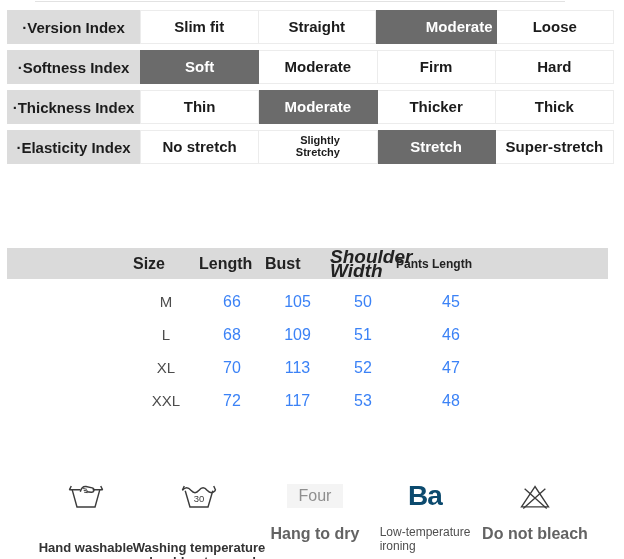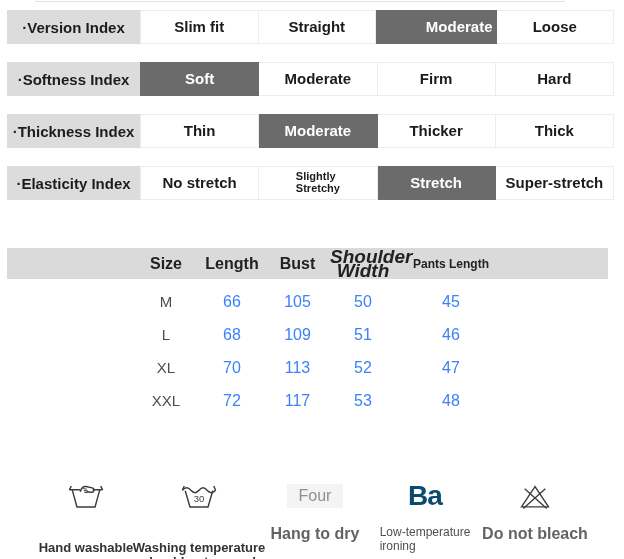--- a/index.html
+++ b/index.html
@@ -4,40 +4,40 @@
 <style>
   html,body{margin:0;padding:0;}
   body{
     width:624px;height:559px;position:relative;background:#ffffff;
     font-family:"Liberation Sans",sans-serif;overflow:hidden;
   }
   .top-line{position:absolute;left:35px;top:1px;width:530px;height:1px;background:#e2e2e2;}
 
   
   .index-section{position:absolute;left:7px;top:10px;width:607px;}
-  .index-row{display:flex;height:34px;margin-bottom:18px;}
+  .index-row{display:flex;height:34px;margin-bottom:6px;}
   .index-label{
     width:133px;flex:0 0 133px;background:#dcdcdc;display:flex;align-items:center;justify-content:center;
     font-weight:bold;font-size:15px;color:#1c1c1c;letter-spacing:0;
   }
   .opt{
-    flex:1;display:flex;align-items:center;justify-content:center;text-align:left;
+    flex:1;display:flex;align-items:center;justify-content:center;text-align:right;
     background:#fff;border:1px solid #ececec;border-left:none;
     font-weight:bold;font-size:15px;color:#1b1b1b;white-space:pre-line;line-height:1.05;
   }
   .index-label + .opt{border-left:1px solid #ececec;}
   .opt.selected{background:#6b6b6b;color:#ffffff;border-color:#6b6b6b;}
   .opt.small{font-size:11px;}
   .opt.align-right{justify-content:flex-end;padding-right:3px;}
 
   
   .size-table{position:absolute;left:7px;top:248px;width:601px;}
   .st-grid{display:grid;grid-template-columns:126px 66px 66px 65px 66px 110px;align-items:center;}
   .st-header{height:31px;background:#dadada;}
-  .st-header .th{text-align:center;font-weight:bold;color:#222;white-space:pre-line;}
+  .st-header .th{font-weight:bold;color:#222;white-space:pre-line;}
   .th.t16{font-size:16px;}
   .th.t13{font-size:19px;line-height:14px;font-style:italic;}
   .th.t12{font-size:12px;}
   .st-body{margin-top:6px;}
   .st-row{height:33px;}
   .st-row .td{text-align:center;font-size:16px;color:#3b82f6;}
   .st-row .td.size-cell{font-size:15px;color:#4d4d4d;}
 
   
   .care-item{position:absolute;text-align:center;}

